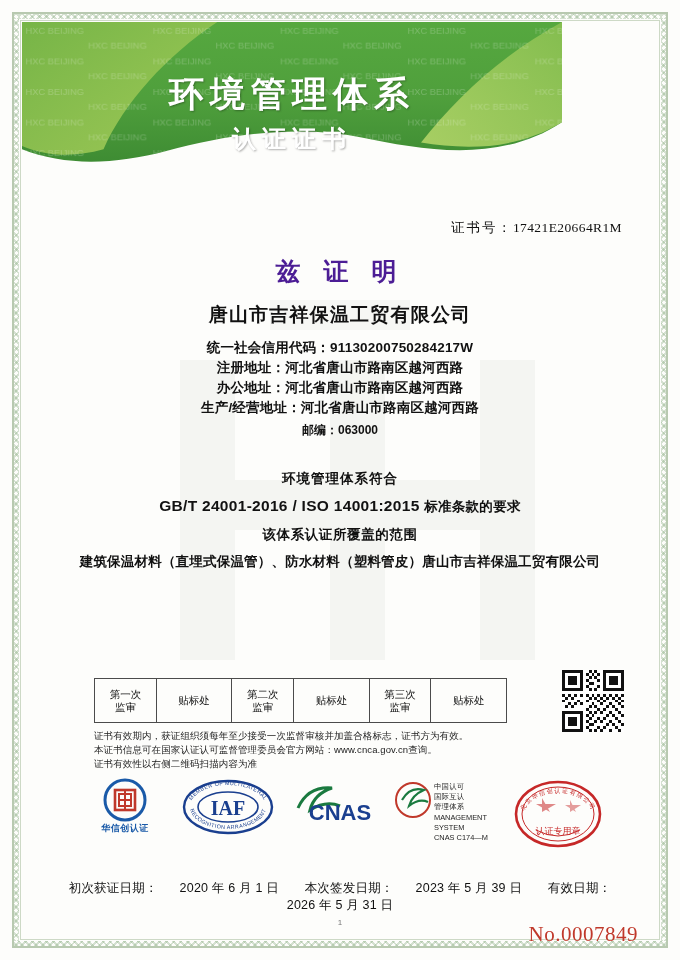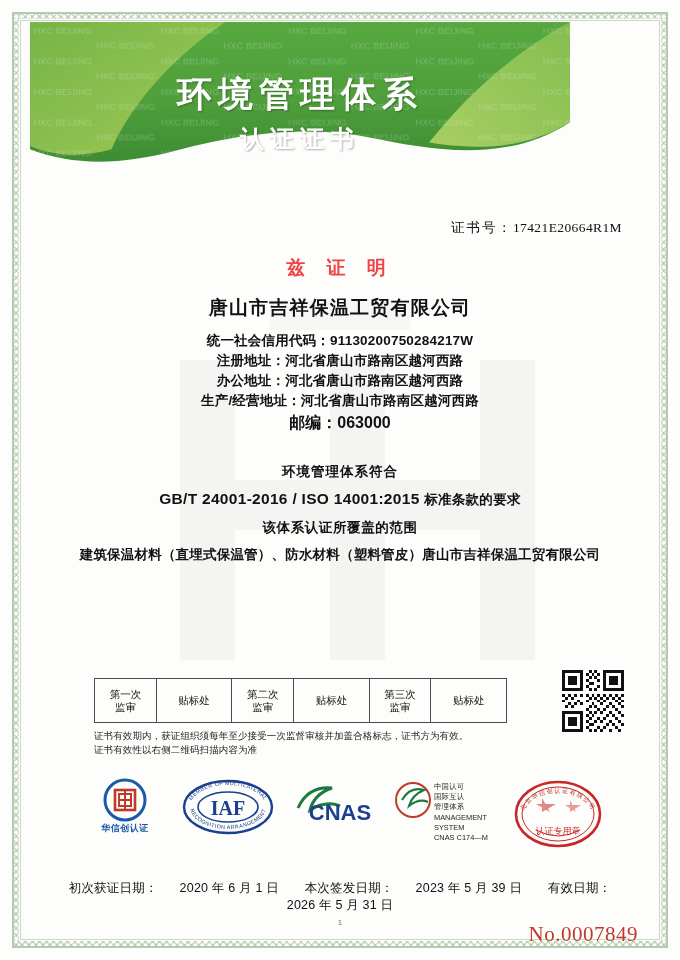--- a/index.html
+++ b/index.html
@@ -59,21 +59,21 @@
     top: 300px;
     width: 440px;
     height: 420px;
     opacity: .13;
     pointer-events: none;
   }
 
   
   .header {
     position: absolute;
-    left: 30px;
+    left: 22px;
     top: 22px;
     width: 540px;
     height: 175px;
     overflow: hidden;
   }
   .header-shape {
     position: absolute;
     inset: 0;
   }
   .header-title-wrap {
@@ -110,43 +110,43 @@
 
   
   .body-block {
     position: absolute;
     left: 40px;
     right: 40px;
     top: 255px;
     text-align: center;
   }
   .zizhengming {
-    font-size: 19px;
+    font-size: 25px;
     font-weight: bold;
     letter-spacing: 8px;
     margin-bottom: 14px;
-    color: #ef4444;
+    color: #4c1d95;
   }
   .company {
     font-size: 19px;
     font-weight: bold;
     letter-spacing: 1.2px;
     margin-bottom: 10px;
     color: #111;
     text-align: center;
   }
   .info-line {
     font-size: 13.5px;
     font-weight: bold;
     line-height: 20px;
     color: #111;
     letter-spacing: .2px;
   }
   .postcode {
-    font-size: 16px;
+    font-size: 12px;
     font-weight: bold;
     line-height: 20px;
     margin-top: 2px;
     color: #111;
   }
   .conform {
     margin-top: 30px;
     font-size: 13.5px;
     font-weight: bold;
     letter-spacing: 1px;
@@ -480,20 +480,21 @@
       <rect x="9" y="20" width="1" height="1"></rect>
         <rect x="11" y="20" width="1" height="1"></rect>
         <rect x="13" y="20" width="1" height="1"></rect>
       <rect x="16" y="20" width="1" height="1"></rect>
         <rect x="19" y="20" width="1" height="1"></rect>
     </g>
   </svg>
 
   <div class="notes">
     <div>证书有效期内，获证组织须每年至少接受一次监督审核并加盖合格标志，证书方为有效。</div>
+    <div>本证书信息可在国家认证认可监督管理委员会官方网站：www.cnca.gov.cn查询。</div>
     <div>证书有效性以右侧二维码扫描内容为准</div>
   </div>
 
   <div class="logos">
 
     <div class="logo logo-cnca">
       <svg viewBox="0 0 74 58" width="74" height="58">
         <circle cx="37" cy="22" r="20" fill="none" stroke="#1a5aa8" stroke-width="3"></circle>
         <rect x="27" y="12" width="20" height="20" fill="none" stroke="#c0392b" stroke-width="2.6"></rect>
         <path d="M31 16h12v12H31z" fill="none" stroke="#c0392b" stroke-width="2"></path>

